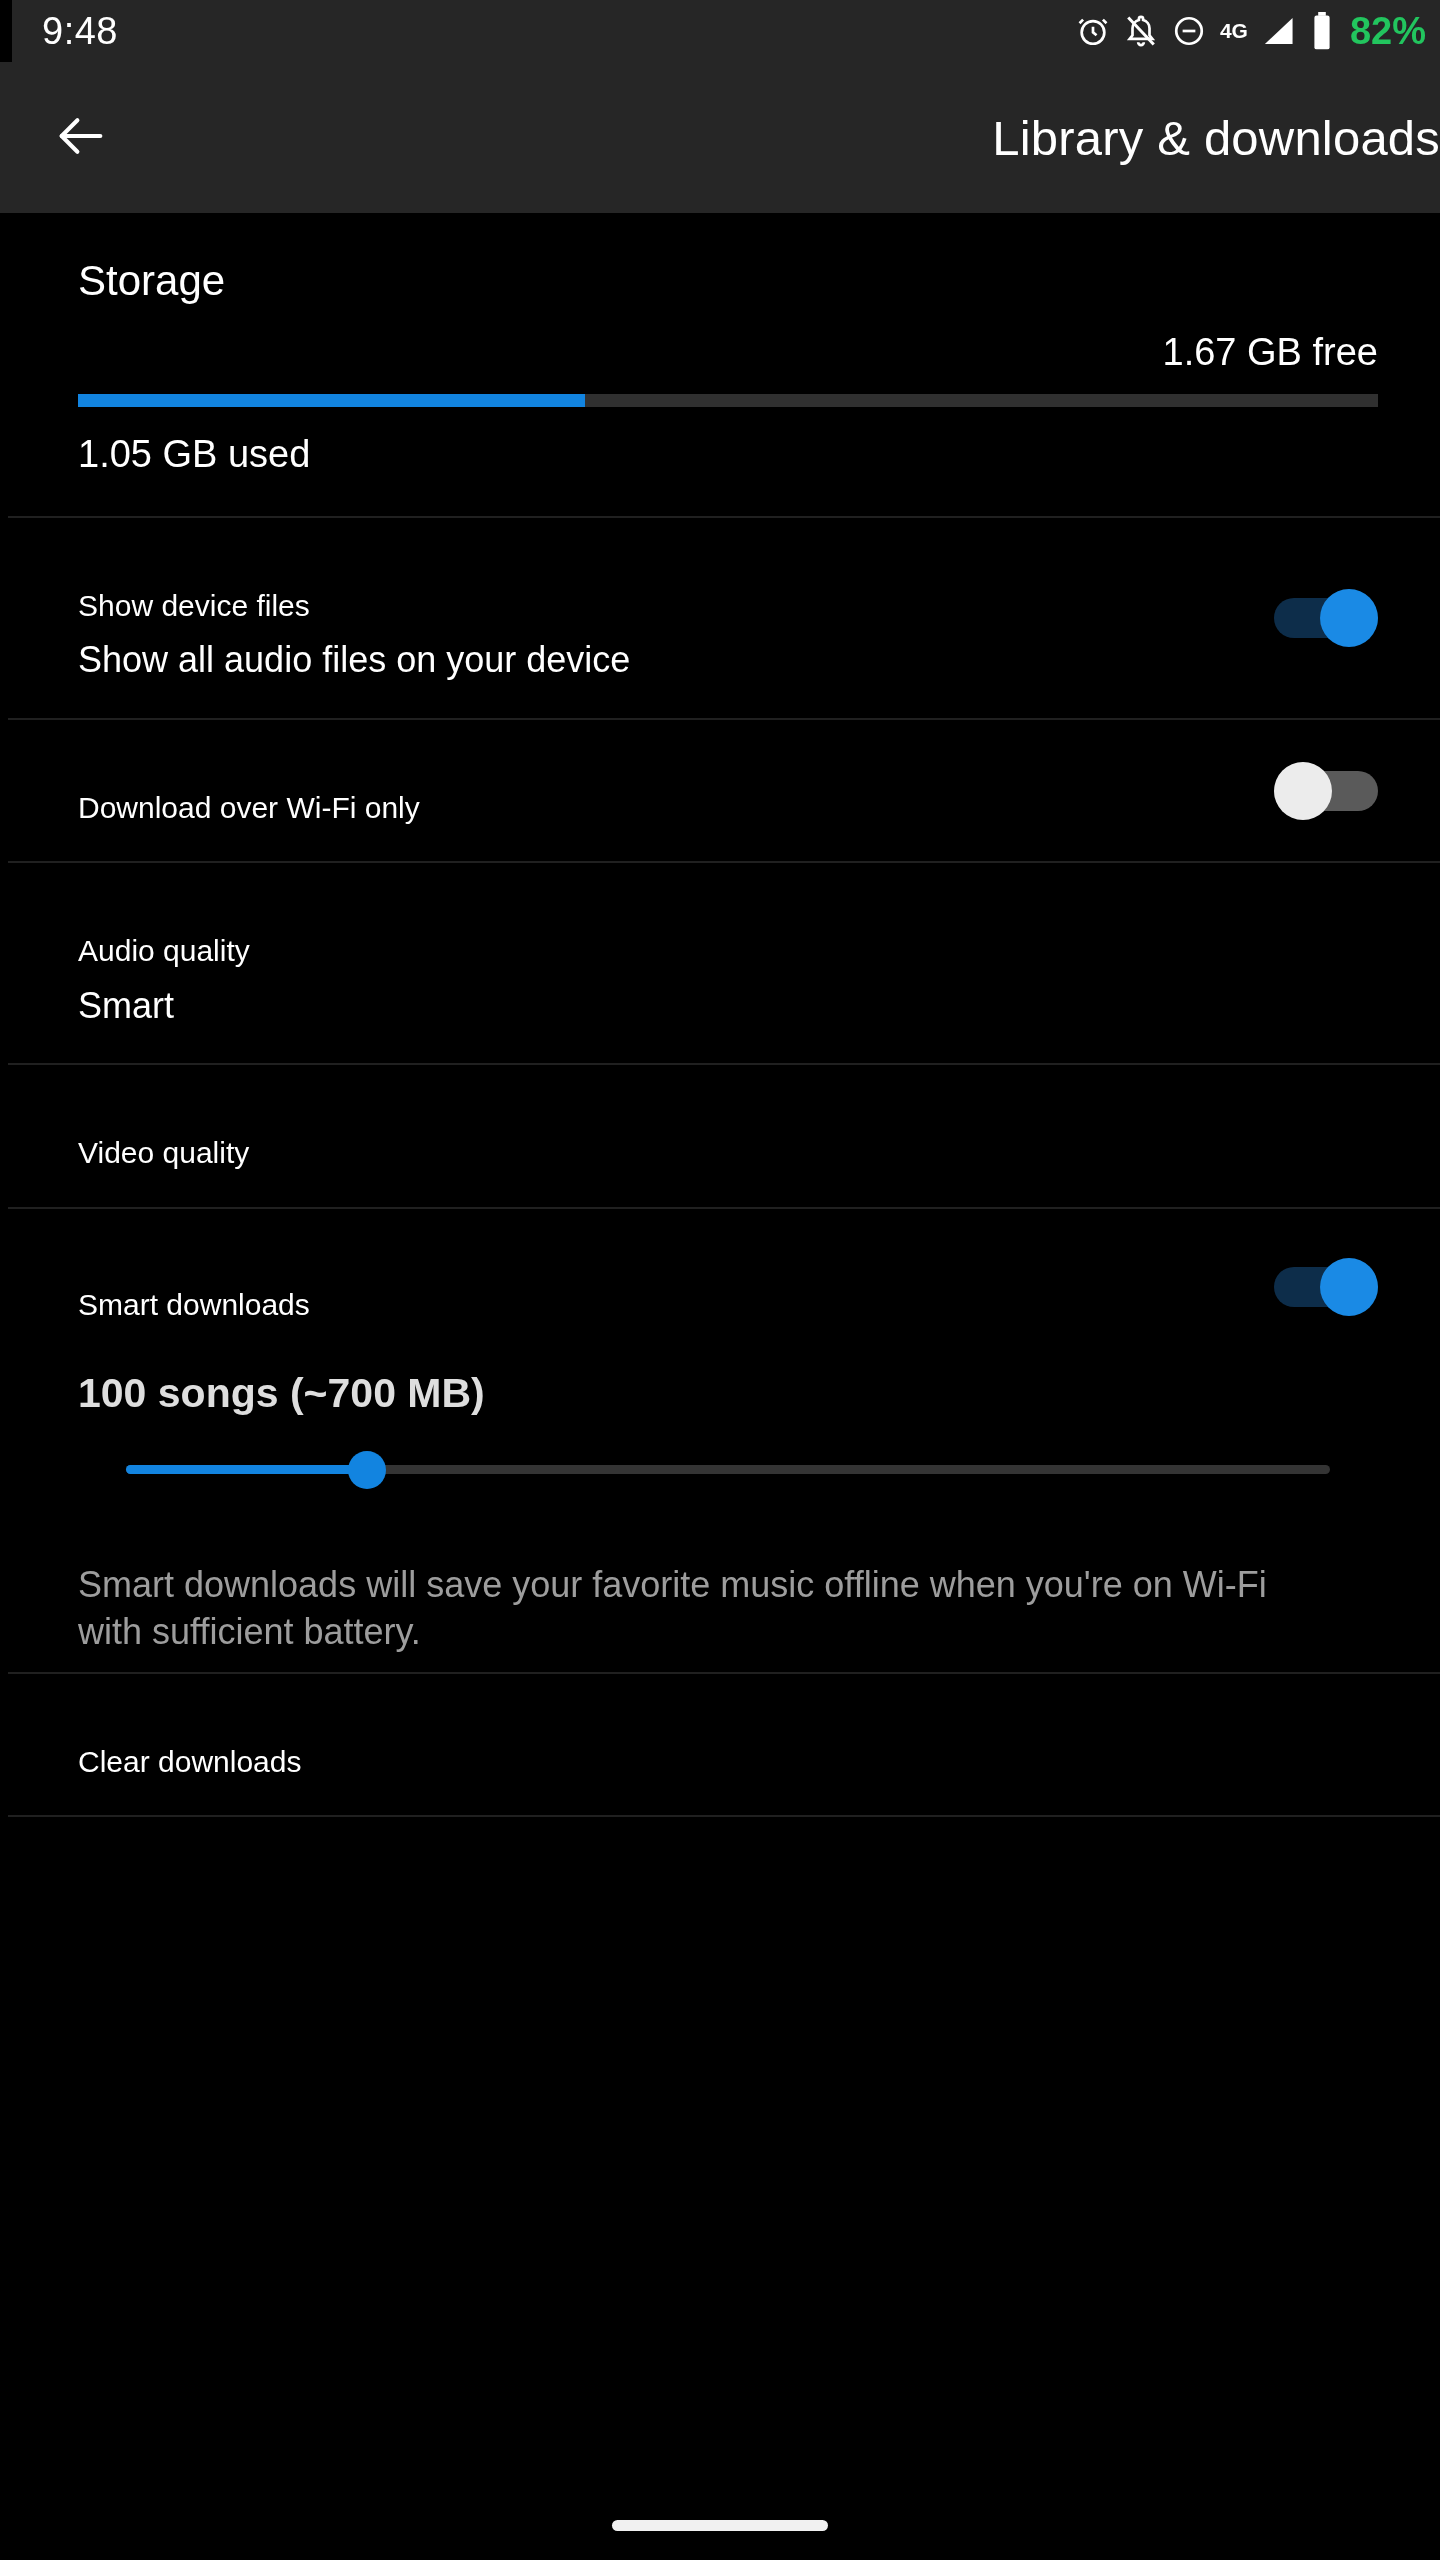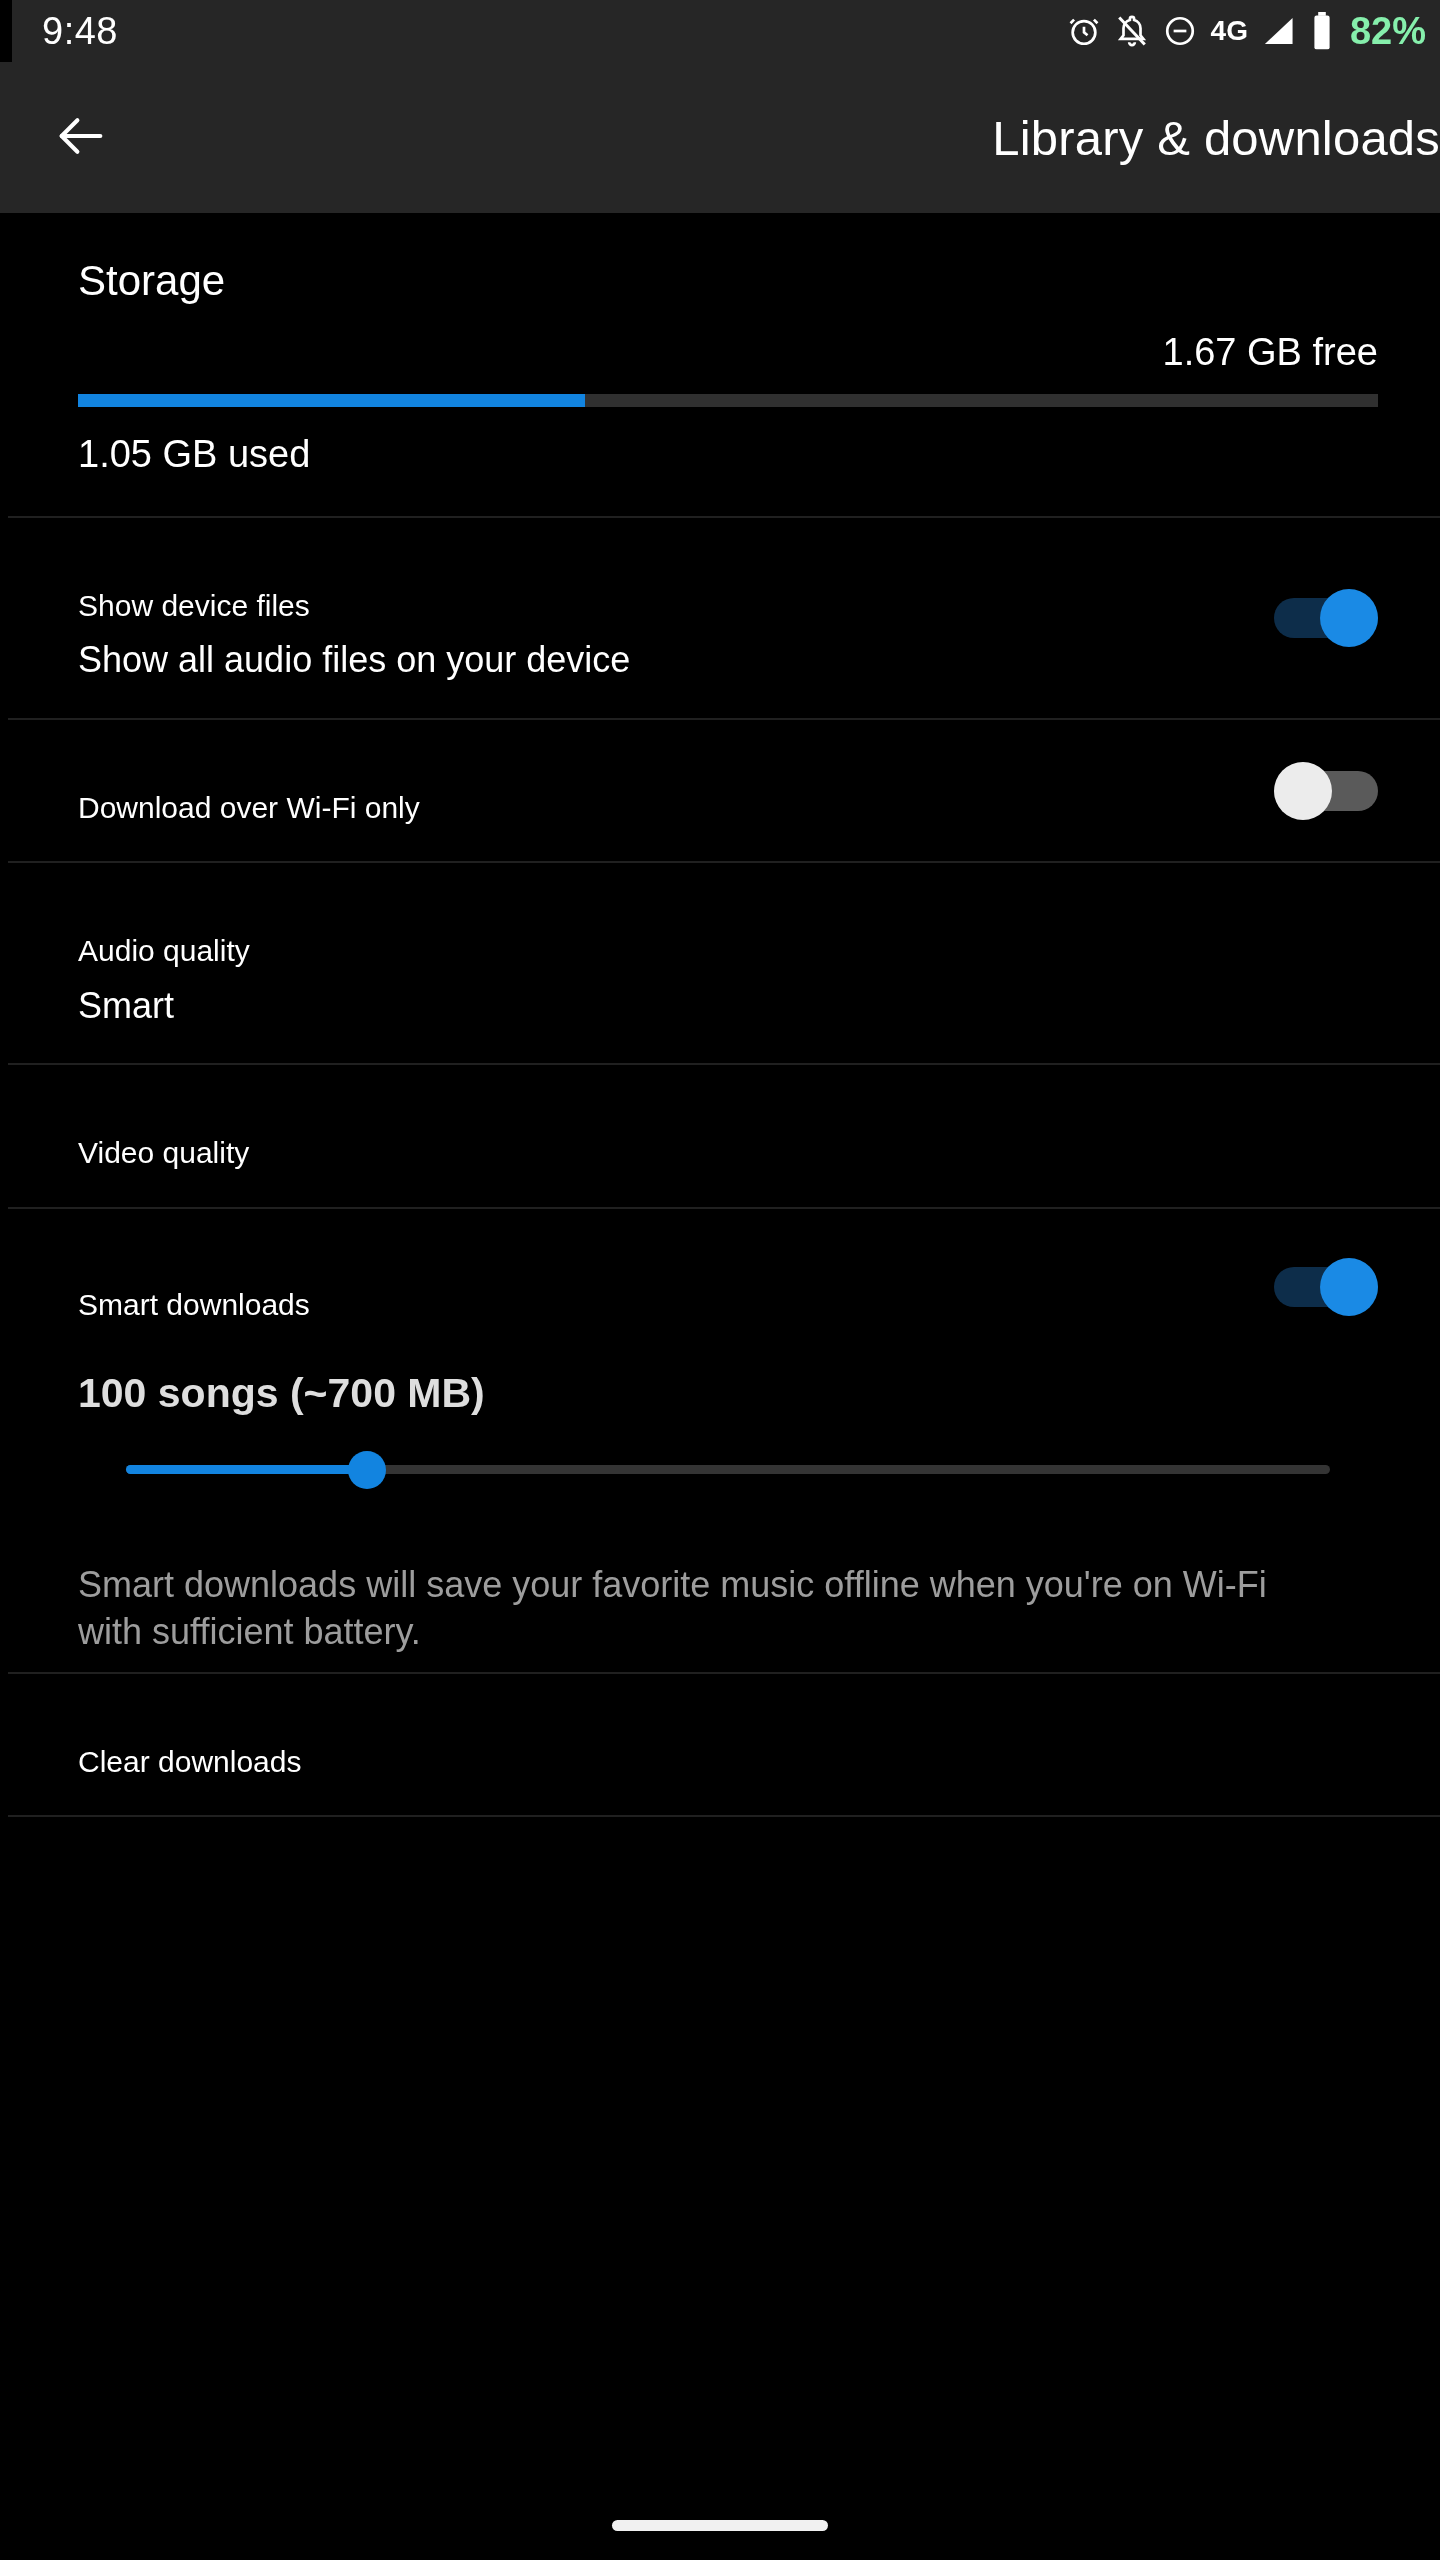--- a/index.html
+++ b/index.html
@@ -38,27 +38,27 @@
     letter-spacing: 0.5px;
   }
   .status-right {
     display: flex;
     align-items: center;
     gap: 14px;
   }
   .status-right svg { display: block; }
   .status-net {
     color: #ffffff;
-    font-size: 28px;
+    font-size: 21px;
     font-weight: bold;
     letter-spacing: 0;
     margin-right: -2px;
   }
   .status-batt-pct {
-    color: #86efac;
+    color: #22c55e;
     font-size: 38px;
     font-weight: bold;
     margin-left: 2px;
   }
 
   
   .toolbar {
     position: absolute;
     top: 62px; left: 0;
     width: 1440px;

